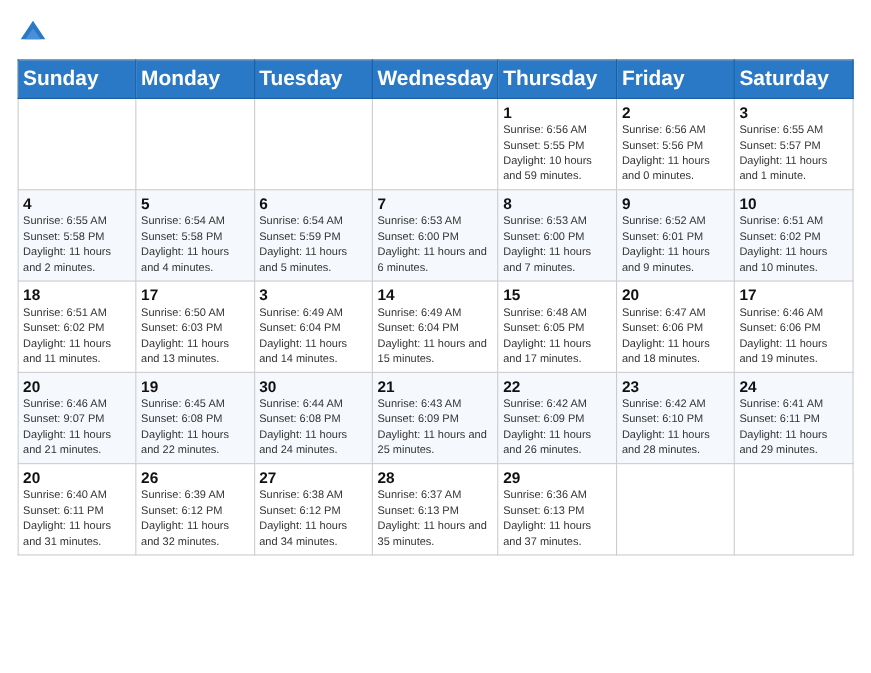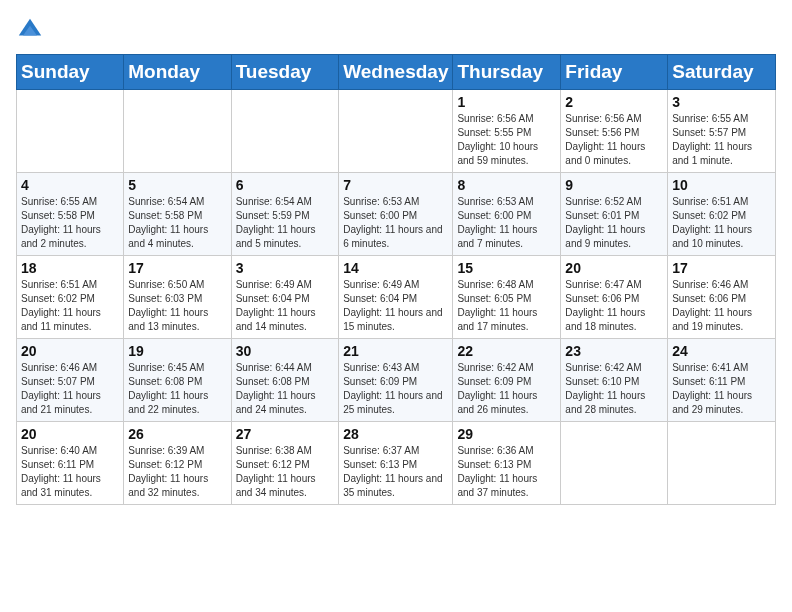--- a/index.html
+++ b/index.html
@@ -233,21 +233,21 @@
           <span class="day-num">17</span>
           <div class="day-info">Sunrise: 6:46 AM
 Sunset: 6:06 PM
 Daylight: 11 hours and 19 minutes.</div>
         </td>
       </tr>
       <tr>
         <td>
           <span class="day-num">20</span>
           <div class="day-info">Sunrise: 6:46 AM
-Sunset: 5:07 PM
+Sunset: 9:07 PM
 Daylight: 11 hours and 21 minutes.</div>
         </td>
         <td>
           <span class="day-num">19</span>
           <div class="day-info">Sunrise: 6:45 AM
 Sunset: 6:08 PM
 Daylight: 11 hours and 22 minutes.</div>
         </td>
         <td>
           <span class="day-num">30</span>

